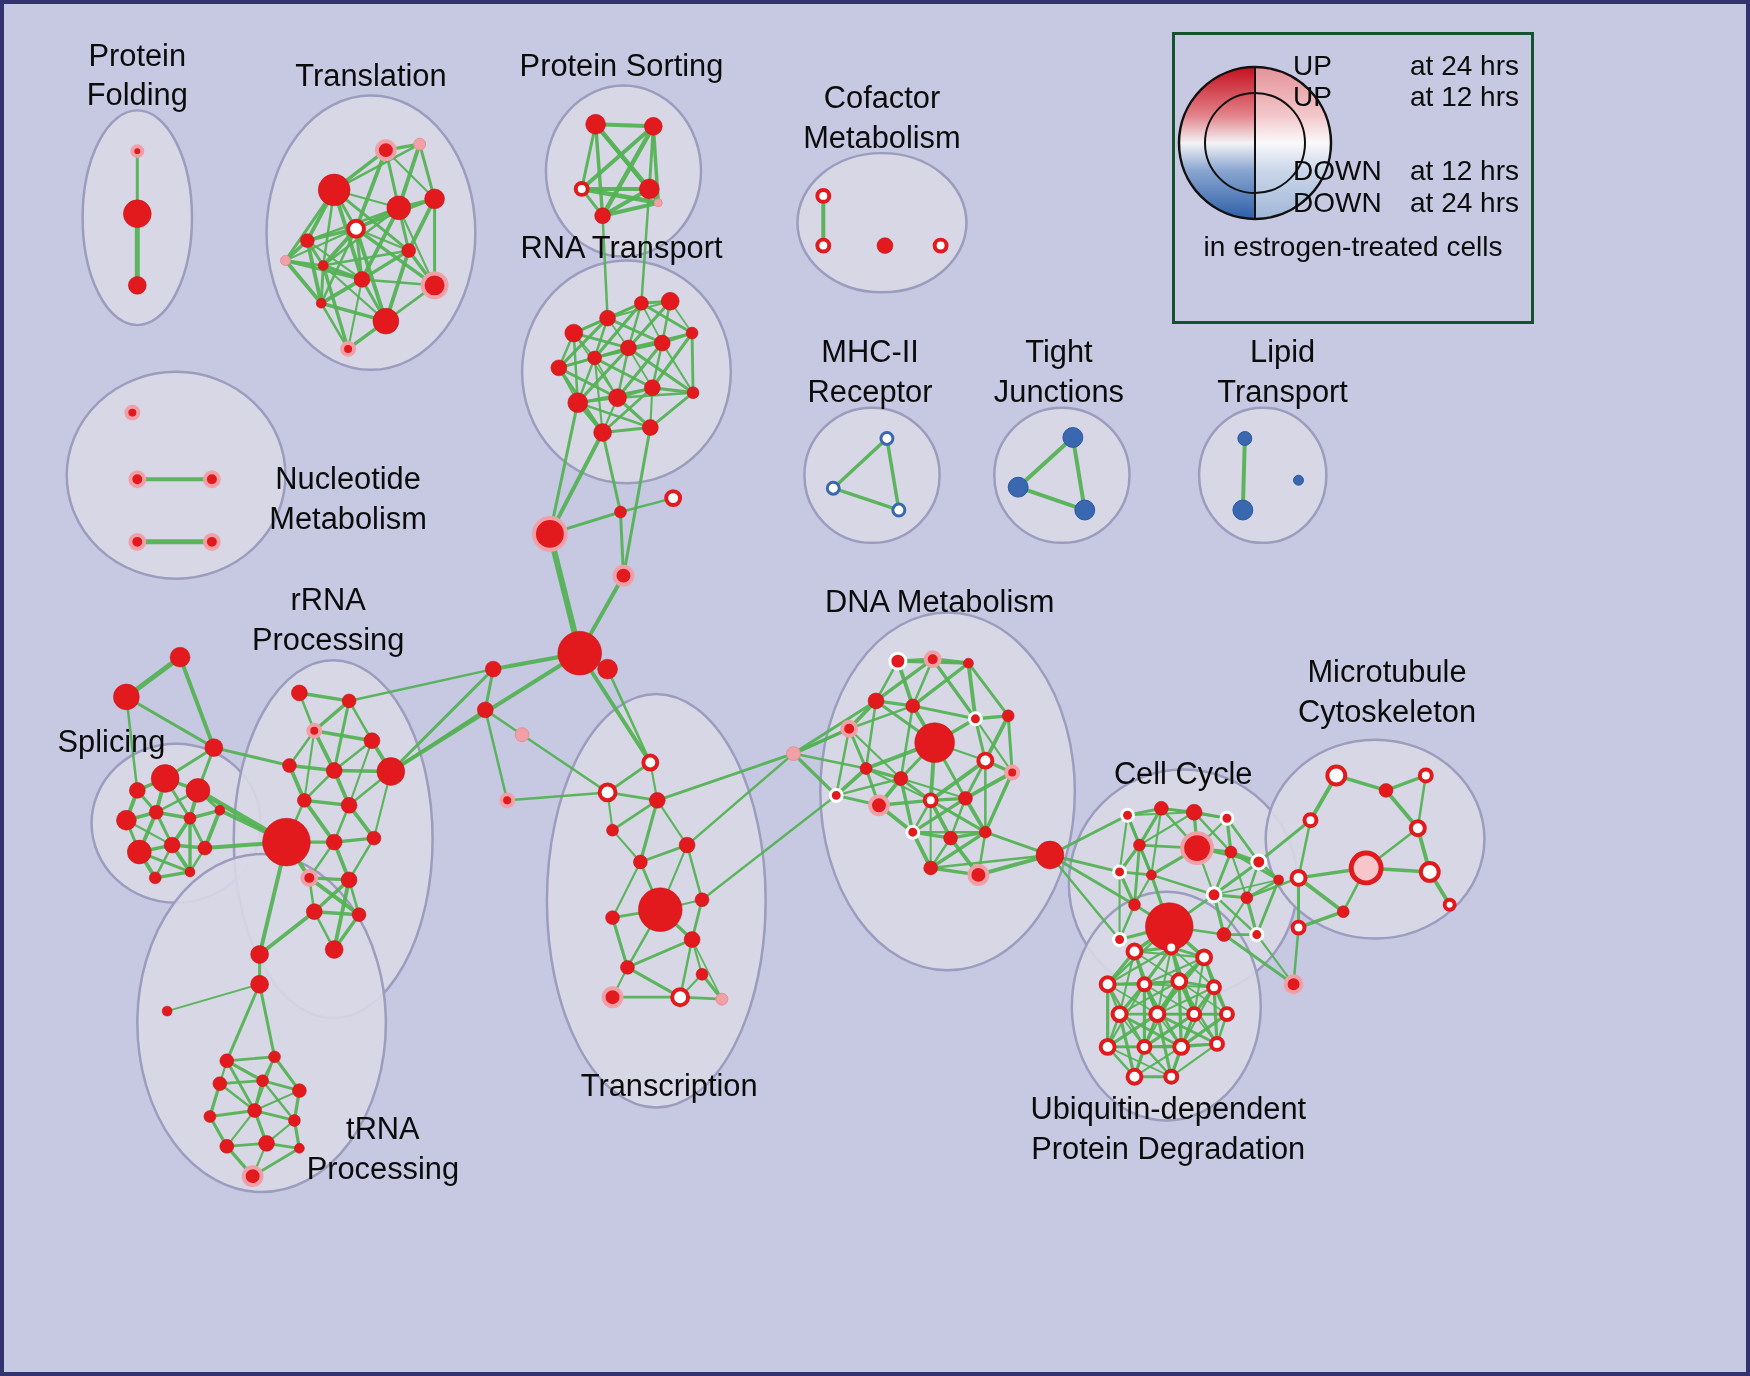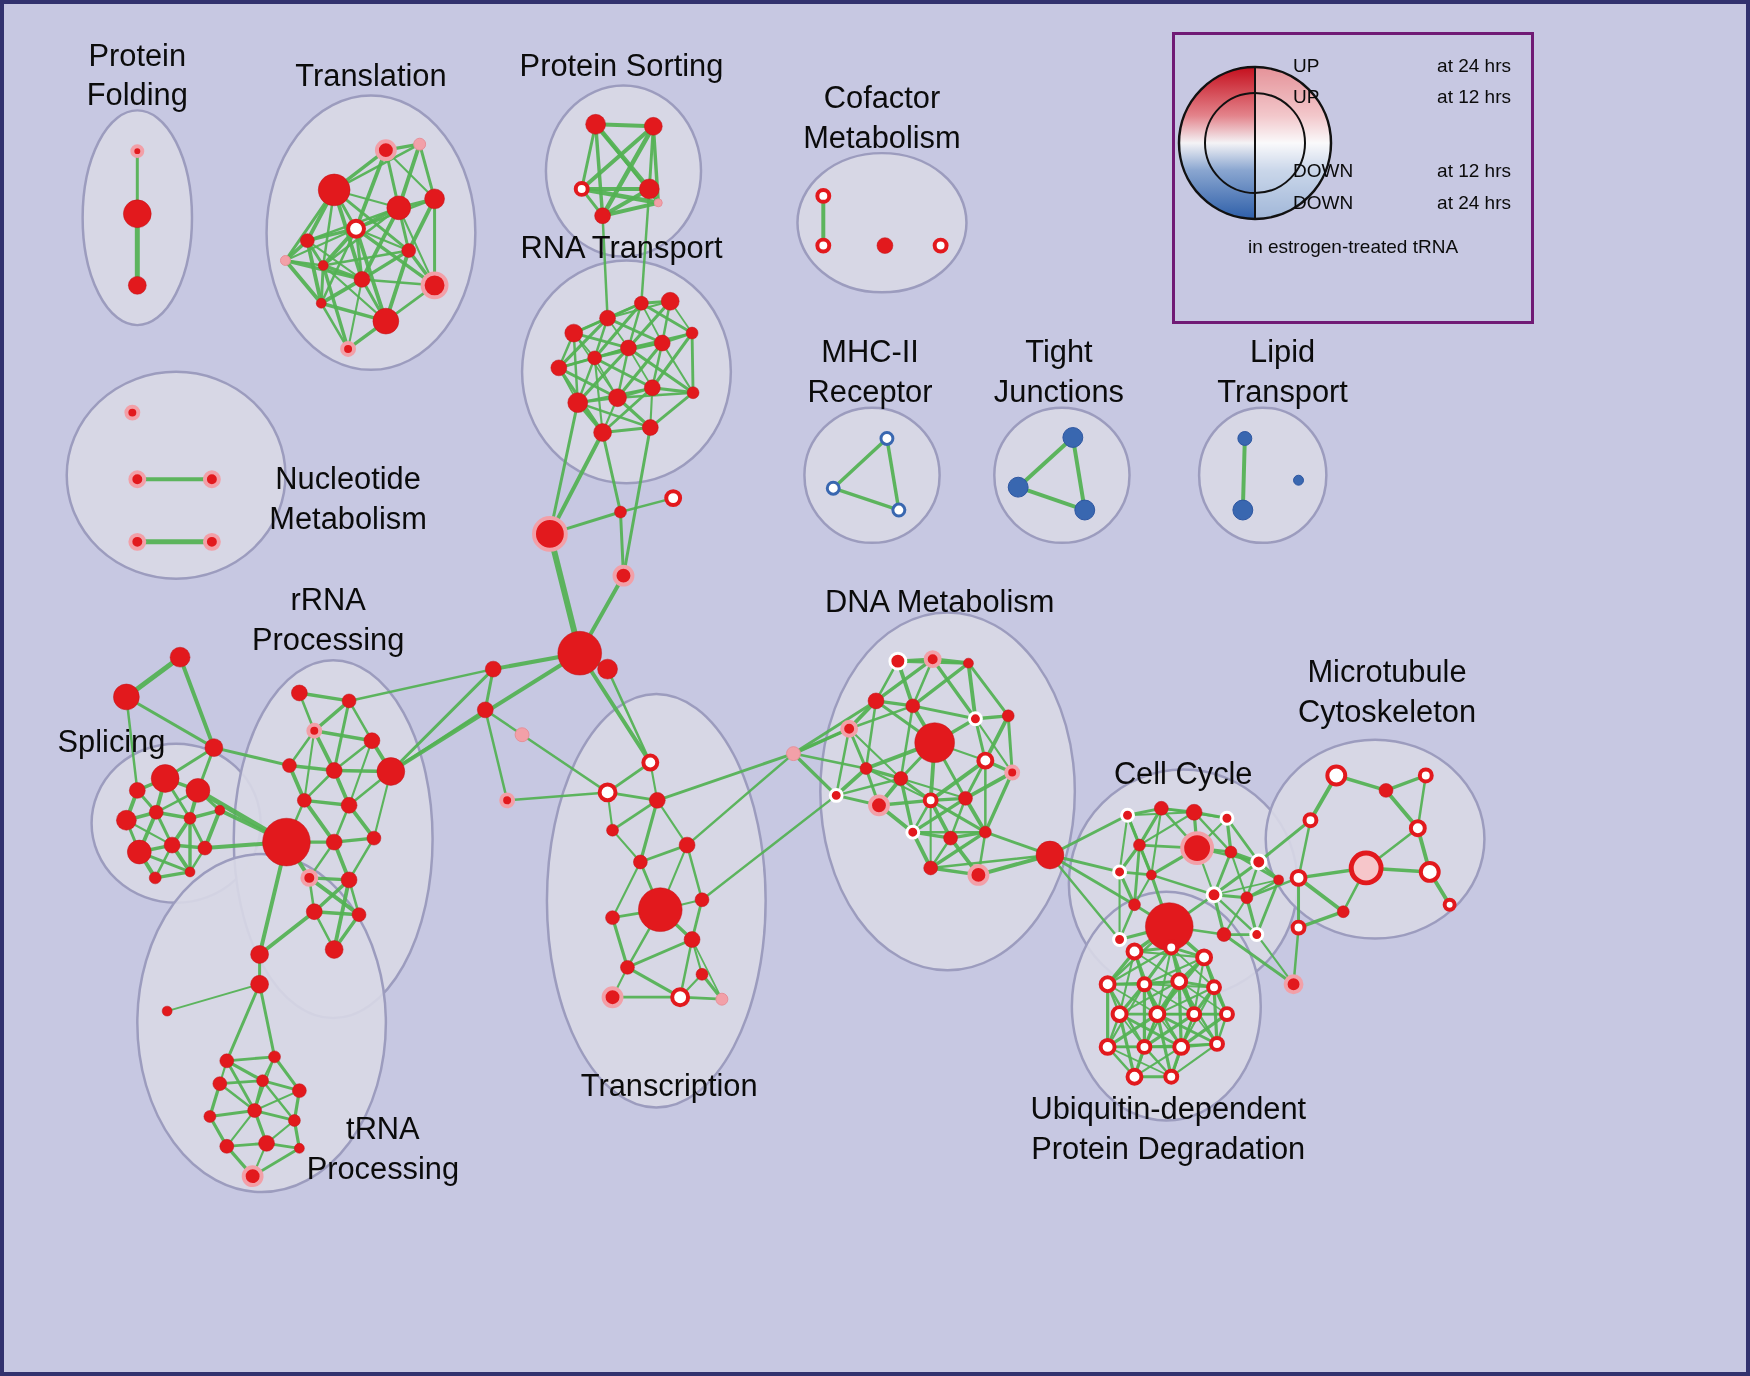--- a/index.html
+++ b/index.html
@@ -6,27 +6,27 @@
   .page {
     position:relative; width:1750px; height:1376px;
     box-sizing:border-box; border:4px solid #32326e;
     background:#c7c8e2; overflow:hidden;
     font-family:"Liberation Sans", sans-serif;
     color:#0b0b0b;
   }
   .net-svg { position:absolute; left:0; top:0; }
   .legend {
     position:absolute; left:1168px; top:28px; width:362px; height:292px;
-    box-sizing:border-box; border:3px solid #701a75;
-    font-size:19px; line-height:32px; color:#0b0b0b;
+    box-sizing:border-box; border:3px solid #14532d;
+    font-size:28px; line-height:32px; color:#0b0b0b;
   }
   .legend-circle { position:absolute; left:2px; top:28px; }
   .lrow { position:absolute; left:0; right:0; height:32px; }
   .lkey { position:absolute; left:118px; }
-  .lval { position:absolute; right:20px; }
+  .lval { position:absolute; right:12px; }
   .lfoot { position:absolute; left:0; right:0; text-align:center; }
 </style>
 </head>
 <body>
 
 <div class="page">
   <svg class="net-svg" width="1742" height="1368" viewBox="0 0 1750 1376">
       <g>
         <ellipse cx="133" cy="215" rx="55" ry="108" fill="#d8d8e6" fill-opacity="0.9" stroke="#9c9cbe" stroke-width="2.5"></ellipse>
         <ellipse cx="368" cy="230" rx="105" ry="138" fill="#d8d8e6" fill-opacity="0.9" stroke="#9c9cbe" stroke-width="2.5"></ellipse>
@@ -849,15 +849,15 @@
       <span class="lval">at 12 hrs</span>
     </div>
     <div class="lrow" style="top:120px">
       <span class="lkey">DOWN</span>
       <span class="lval">at 12 hrs</span>
     </div>
     <div class="lrow" style="top:152px">
       <span class="lkey">DOWN</span>
       <span class="lval">at 24 hrs</span>
     </div>
-    <div class="lfoot" style="top:196px">in estrogen-treated tRNA</div>
+    <div class="lfoot" style="top:196px">in estrogen-treated cells</div>
   </div>
 </div>
 
 </body></html>

